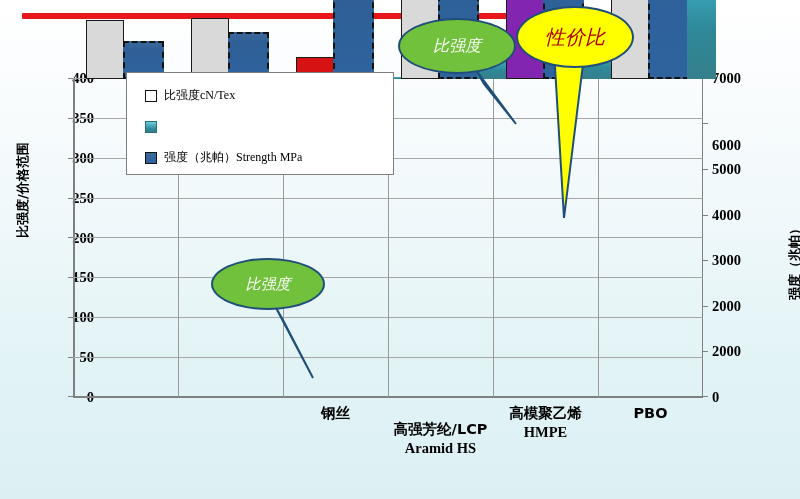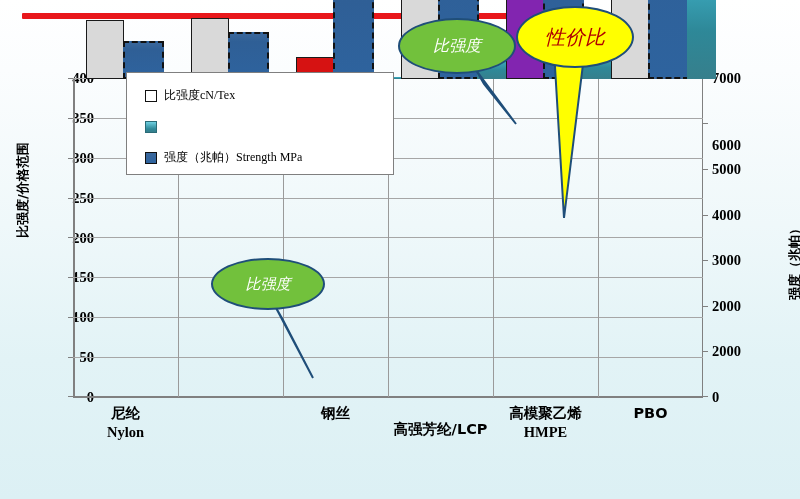--- a/index.html
+++ b/index.html
@@ -247,29 +247,26 @@
     </div>
     <div class="leg-row">
       <span class="leg-sw s2"></span>
     </div>
     <div class="leg-row">
       <span class="leg-sw s3"></span>
       <span class="leg-txt">强度（兆帕）Strength MPa</span>
     </div>
   </div>
 
-  <div class="cat" style="left:73px;  top:404px; width:105px;">
-    <div class="cn">尼纶</div>
-    <div class="en">Nylon</div>
-  </div>
   <div class="cat" style="left:283px; top:404px; width:105px;">
     <div class="cn">钢丝</div>
   </div>
   <div class="cat" style="left:388px; top:404px; width:105px;margin-top:16px;">
     <div class="cn">高强芳纶/LCP</div>
+    <div class="en">Aramid HS</div>
   </div>
   <div class="cat" style="left:598px; top:404px; width:105px;">
     <div class="cn">PBO</div>
     <div class="en"></div>
   </div>
   <div class="cat" style="left:493px; top:404px; width:105px;">
     <div class="cn">高模聚乙烯</div>
     <div class="en">HMPE</div>
   </div>
 

